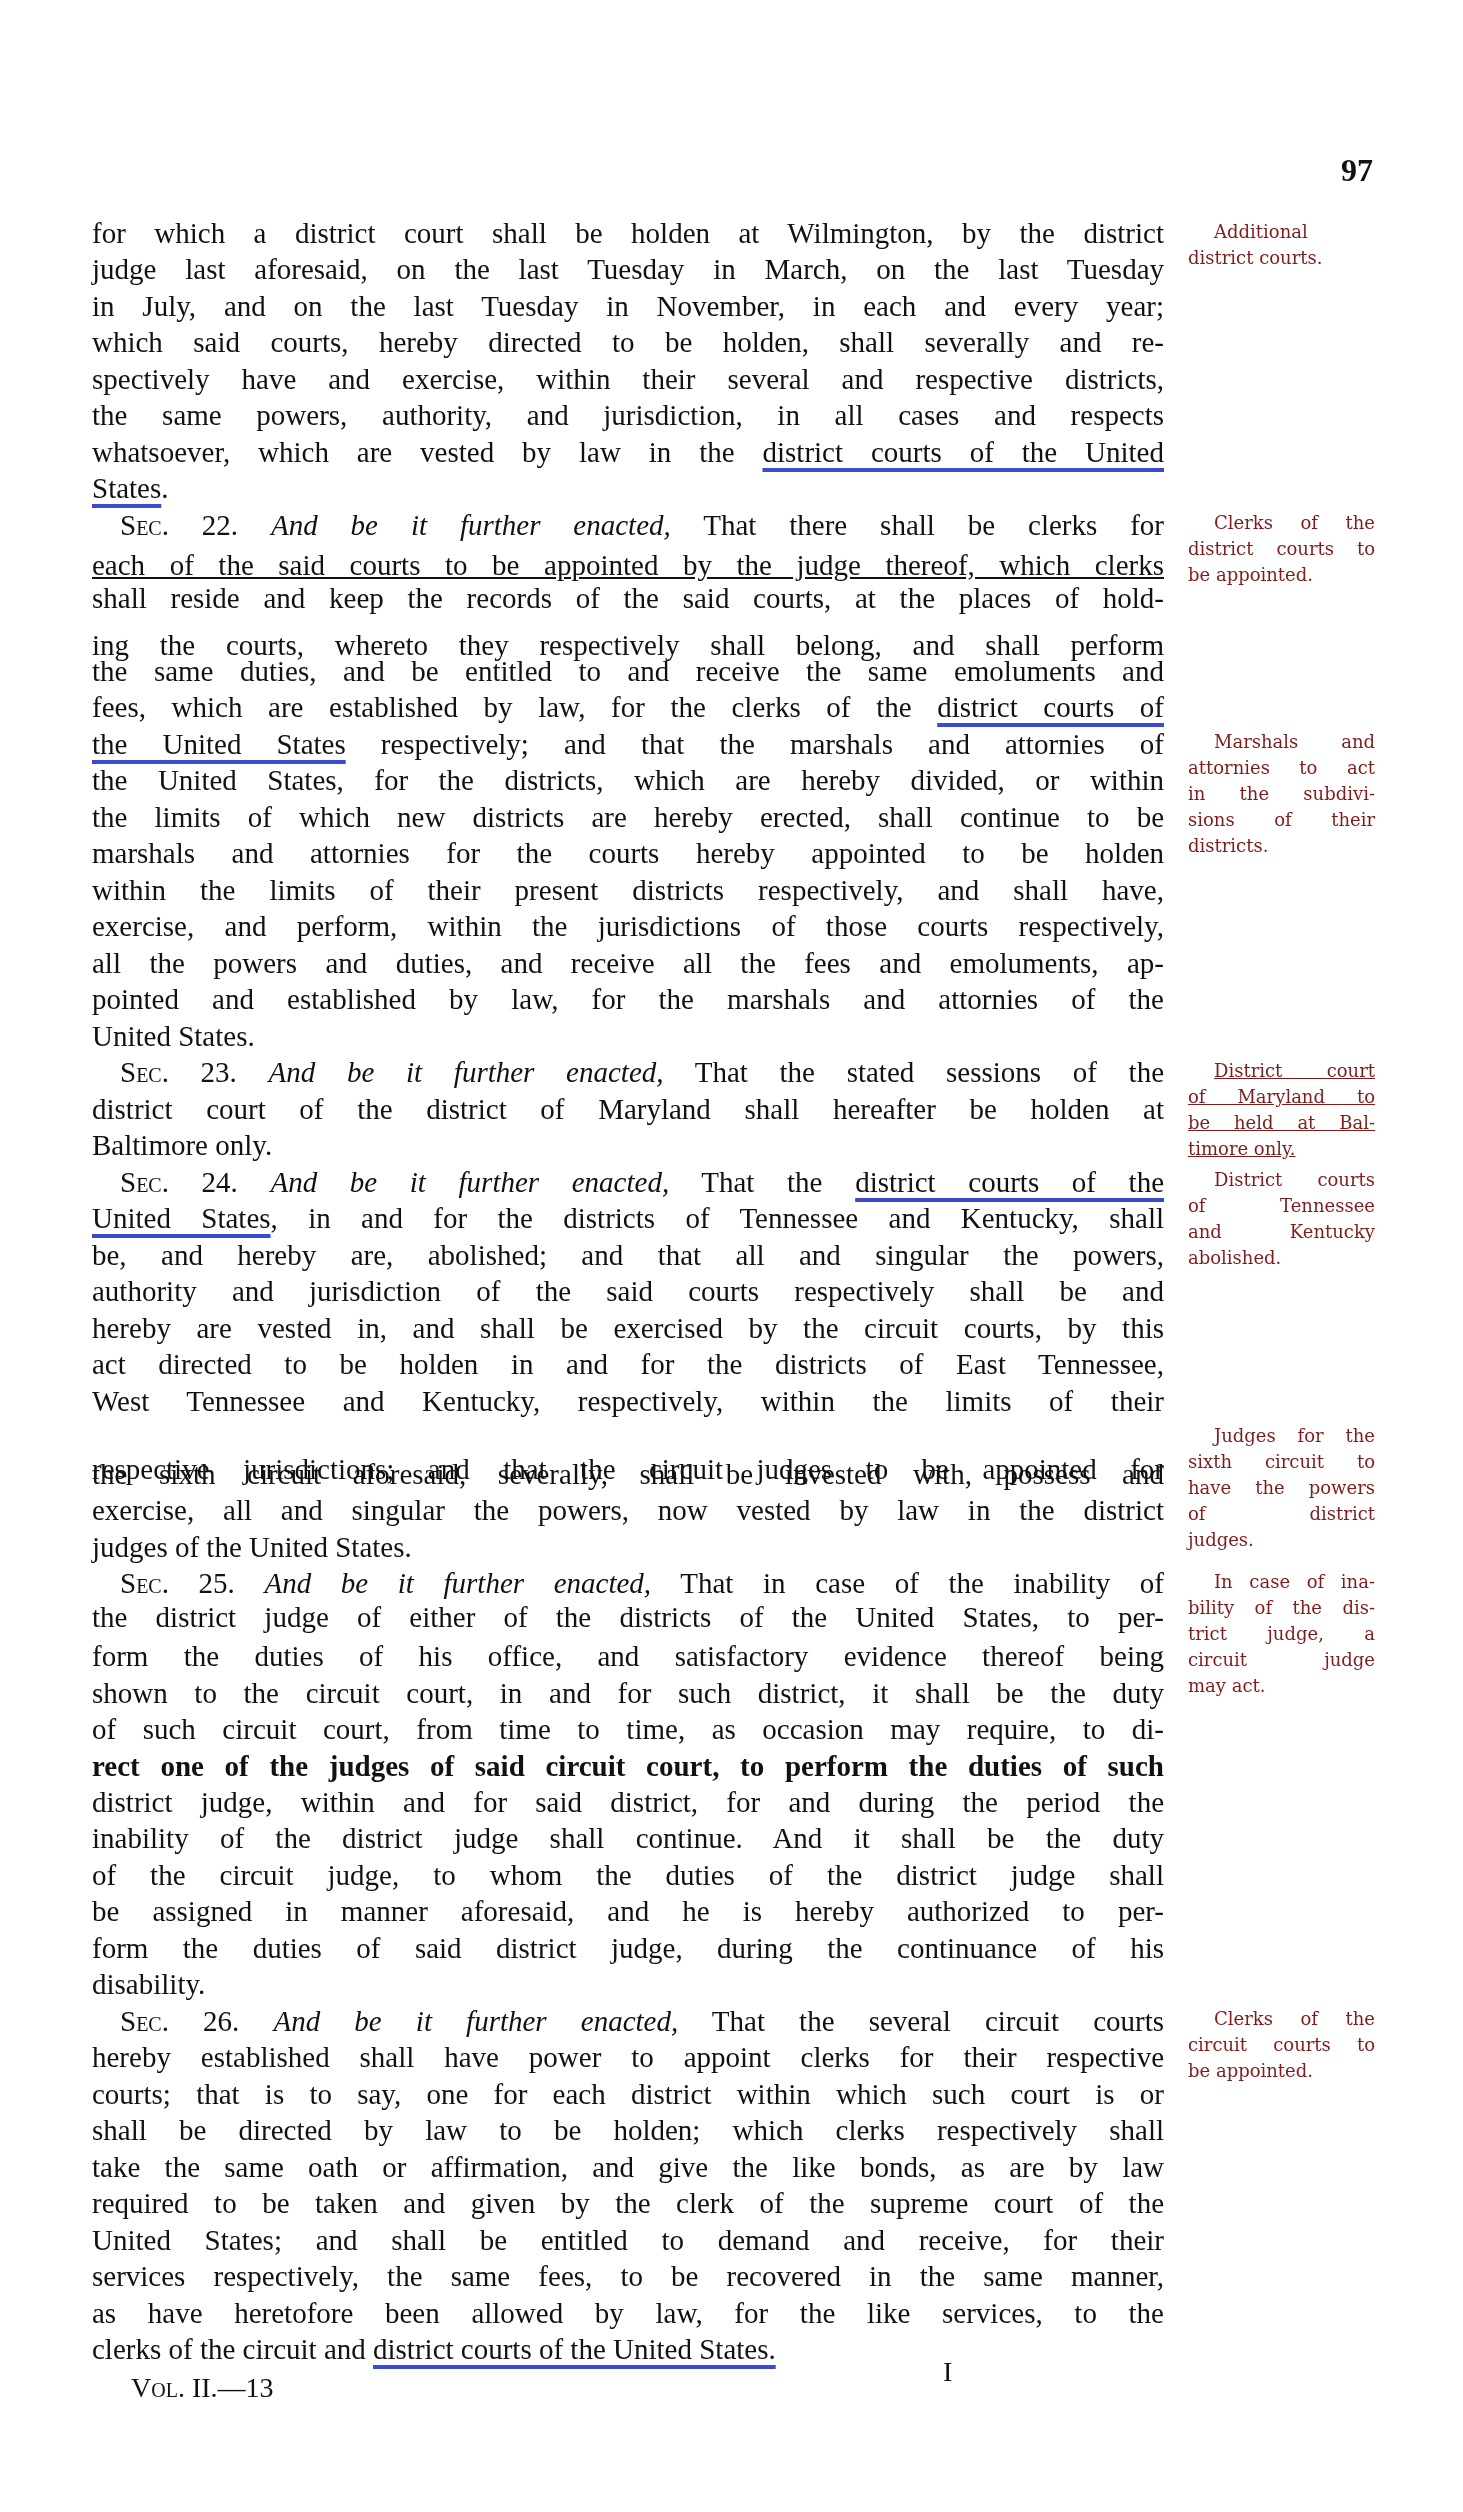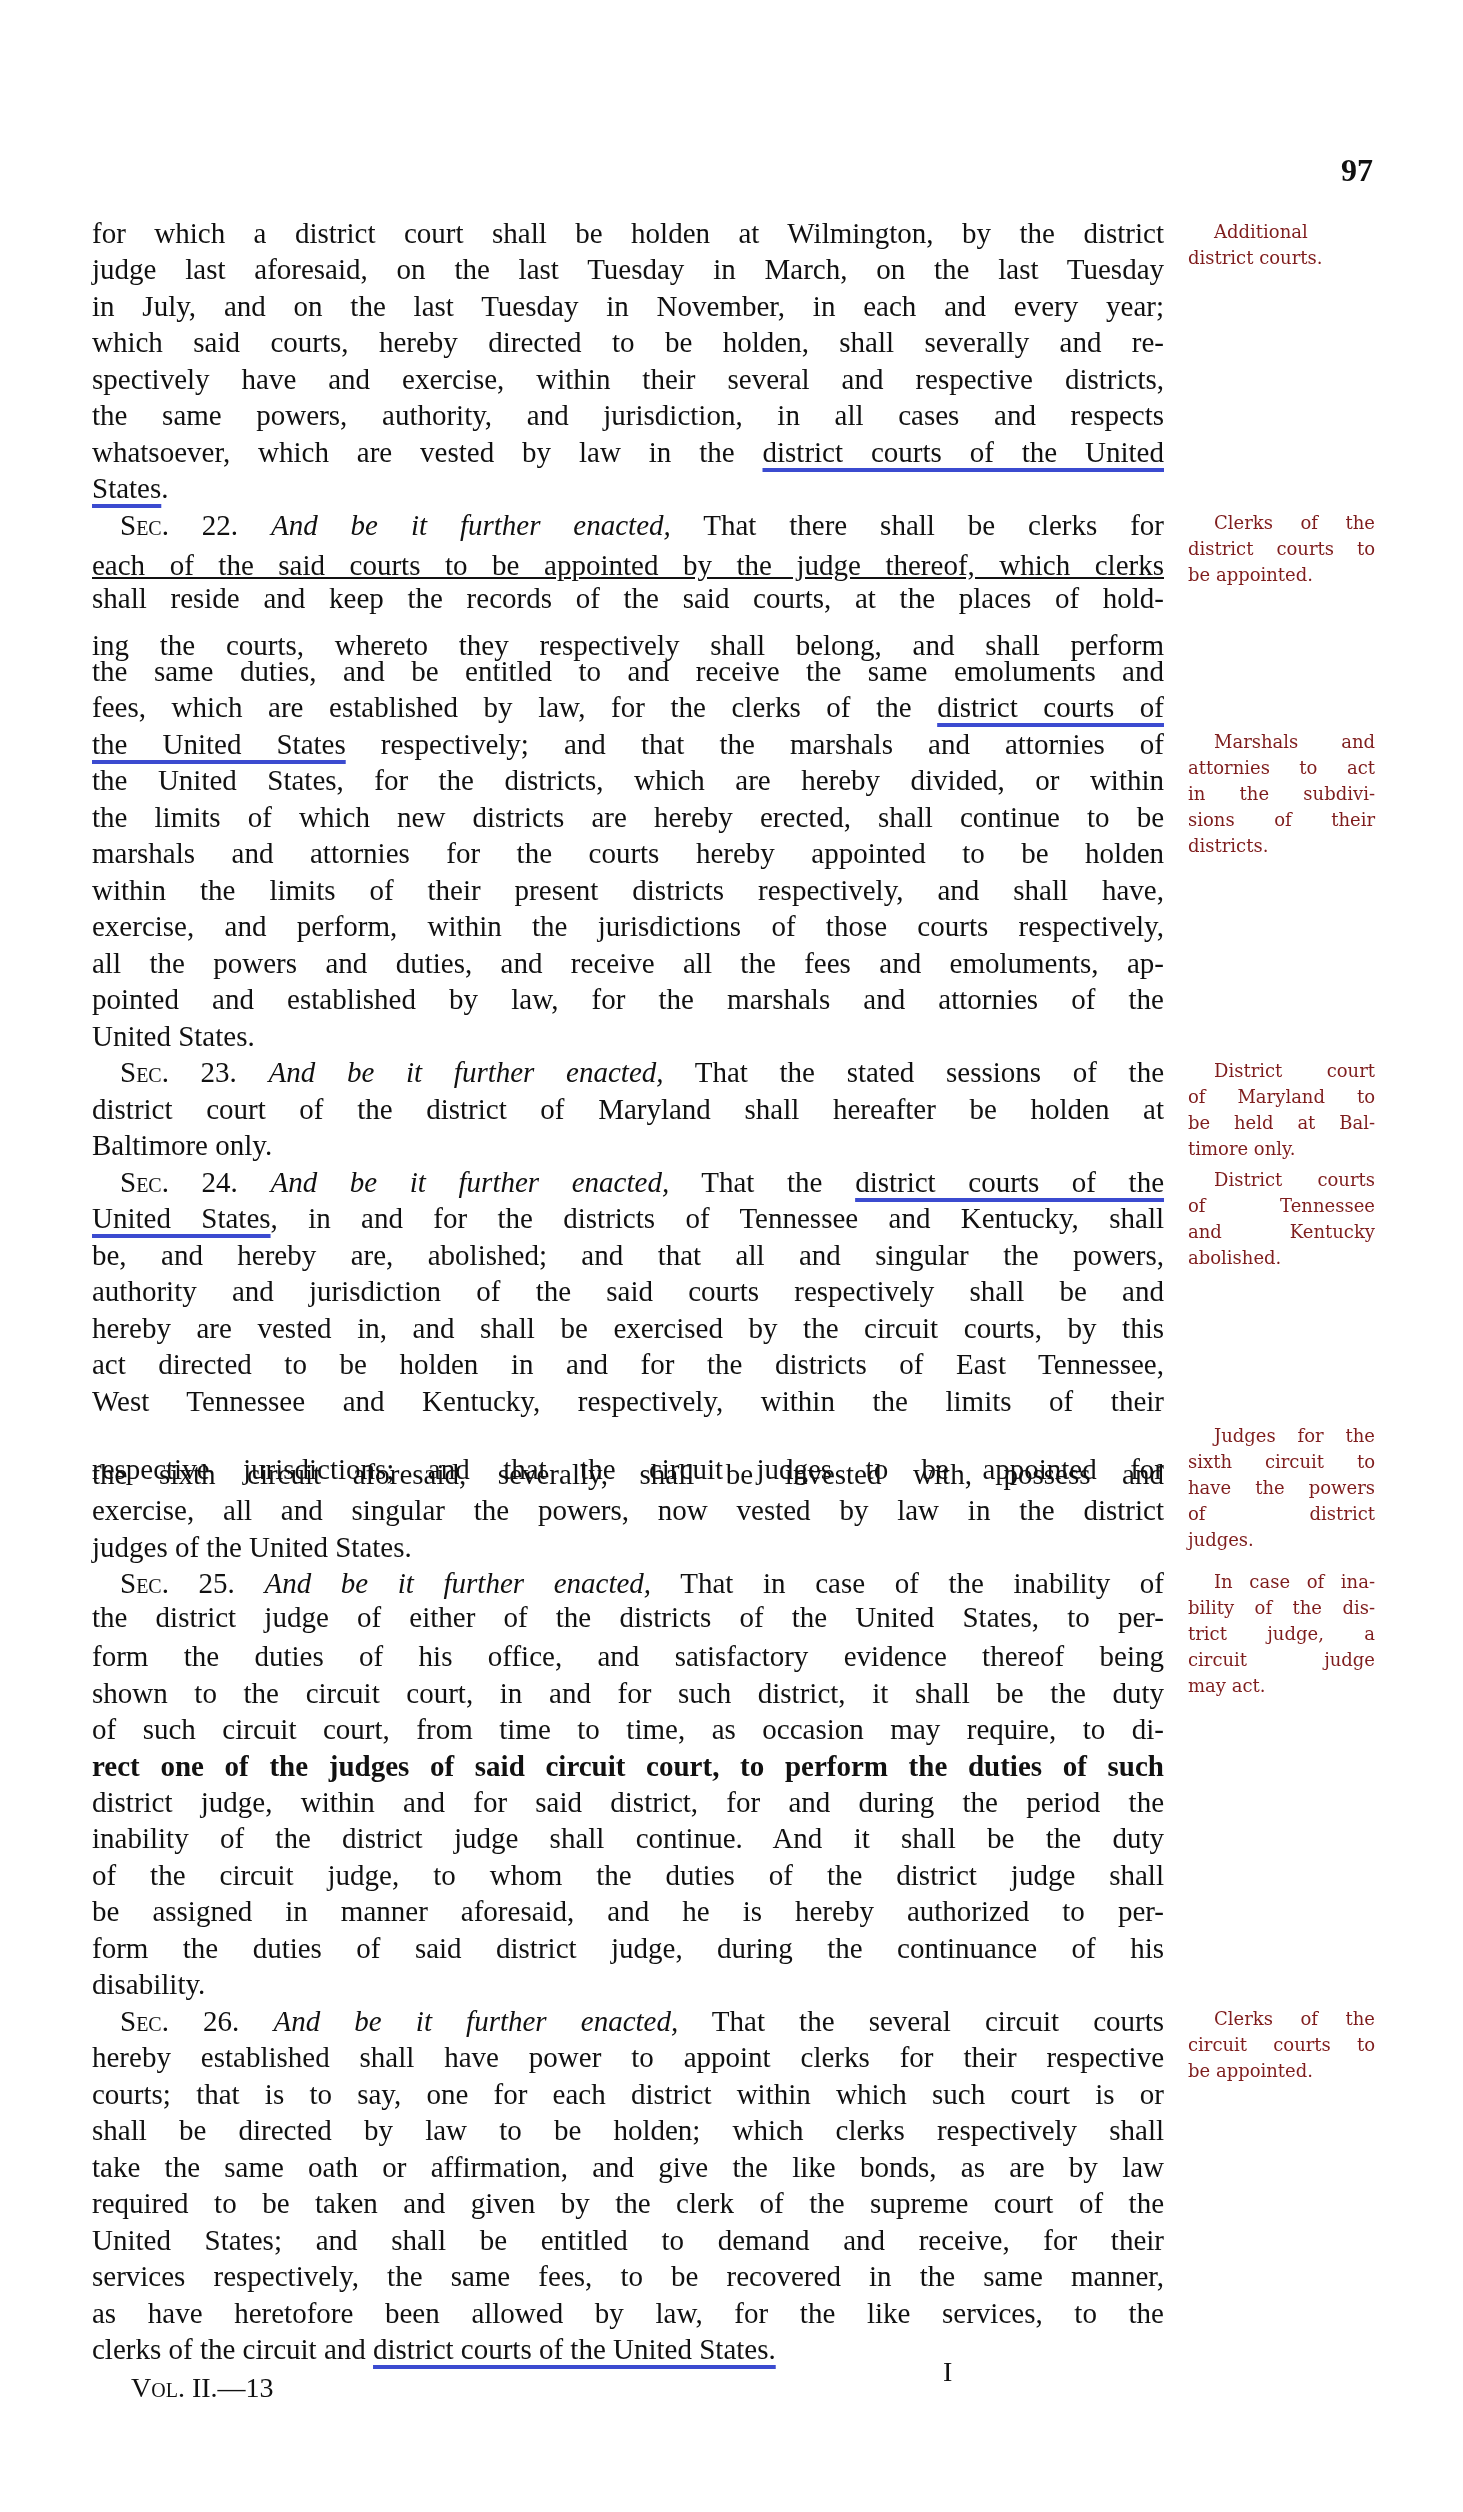--- a/index.html
+++ b/index.html
@@ -103,21 +103,21 @@
         <span class="nl">district courts to</span>
         <span class="nl last">be appointed.</span>
       </div>
       <div class="note" style="top: 729px;">
         <span class="nl first">Marshals and</span>
         <span class="nl">attornies to act</span>
         <span class="nl">in the subdivi-</span>
         <span class="nl">sions of their</span>
         <span class="nl last">districts.</span>
       </div>
-      <div class="note" style="top: 1058px;">
+      <div class="note" style="top: 1058px; text-decoration: underline;">
         <span class="nl first">District court</span>
         <span class="nl">of Maryland to</span>
         <span class="nl">be held at Bal-</span>
         <span class="nl last">timore only.</span>
       </div>
       <div class="note" style="top: 1167px;">
         <span class="nl first">District courts</span>
         <span class="nl">of Tennessee</span>
         <span class="nl">and Kentucky</span>
         <span class="nl last">abolished.</span>

